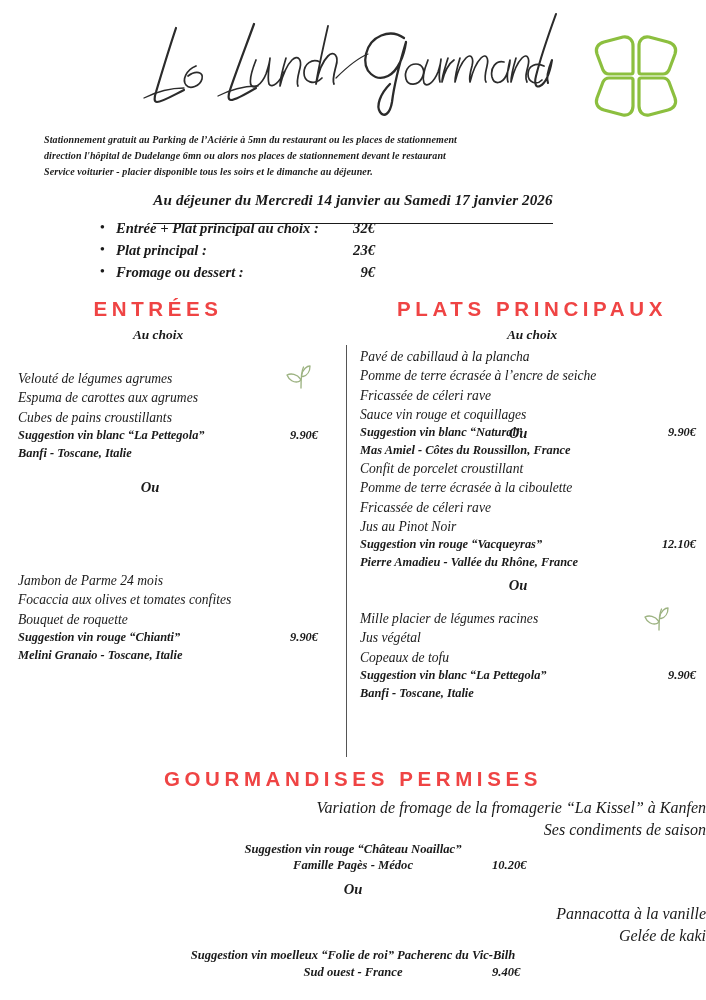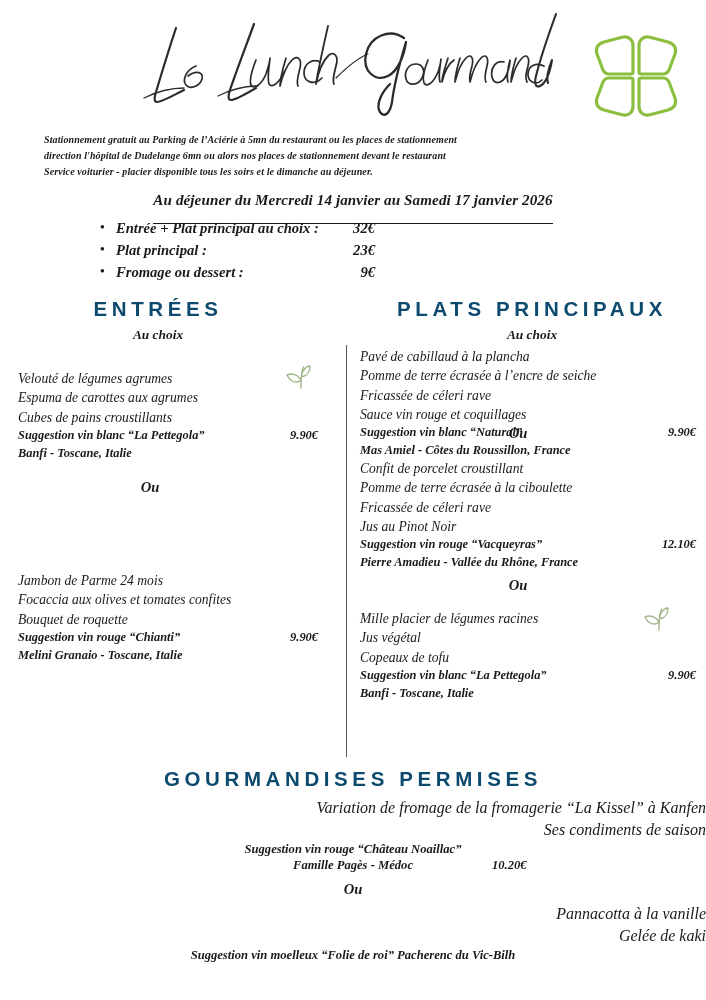--- a/index.html
+++ b/index.html
@@ -108,21 +108,21 @@
   }
   .col-left  { left: 0px;   width: 346px; }
   .col-right { left: 352px; width: 354px; }
 
   .sec-title {
     font-family: "Liberation Sans", sans-serif;
     font-weight: bold;
     font-size: 20.5px;
     letter-spacing: 4.6px;
     text-align: center;
-    color: #0c4a6e;
+    color: #ef4444;
   }
   .col-left .sec-title  { padding-right: 30px; }
   .col-right .sec-title { padding-left: 6px; }
 
   .sec-sub {
     font-style: italic;
     font-weight: bold;
     font-size: 13.4px;
     text-align: center;
     margin-top: 6px;
@@ -397,14 +397,18 @@
       <span class="bottom-price" style="left:492px;">10.20€</span>
     </div>
   </div>
 
   <div class="ou-center">Ou</div>
 
   <div class="bottom-block" style="margin-top:0;">
     <div class="bottom-line">Pannacotta à la vanille</div>
     <div class="bottom-line">Gelée de kaki</div>
     <div class="bottom-wine">Suggestion vin moelleux “Folie de roi” Pacherenc du Vic-Bilh</div>
+    <div class="bottom-wine bottom-wine-row">
+      <span>Sud ouest - France</span>
+      <span class="bottom-price" style="left:492px;">9.40€</span>
+    </div>
   </div>
 </div>
 
 </body></html>

